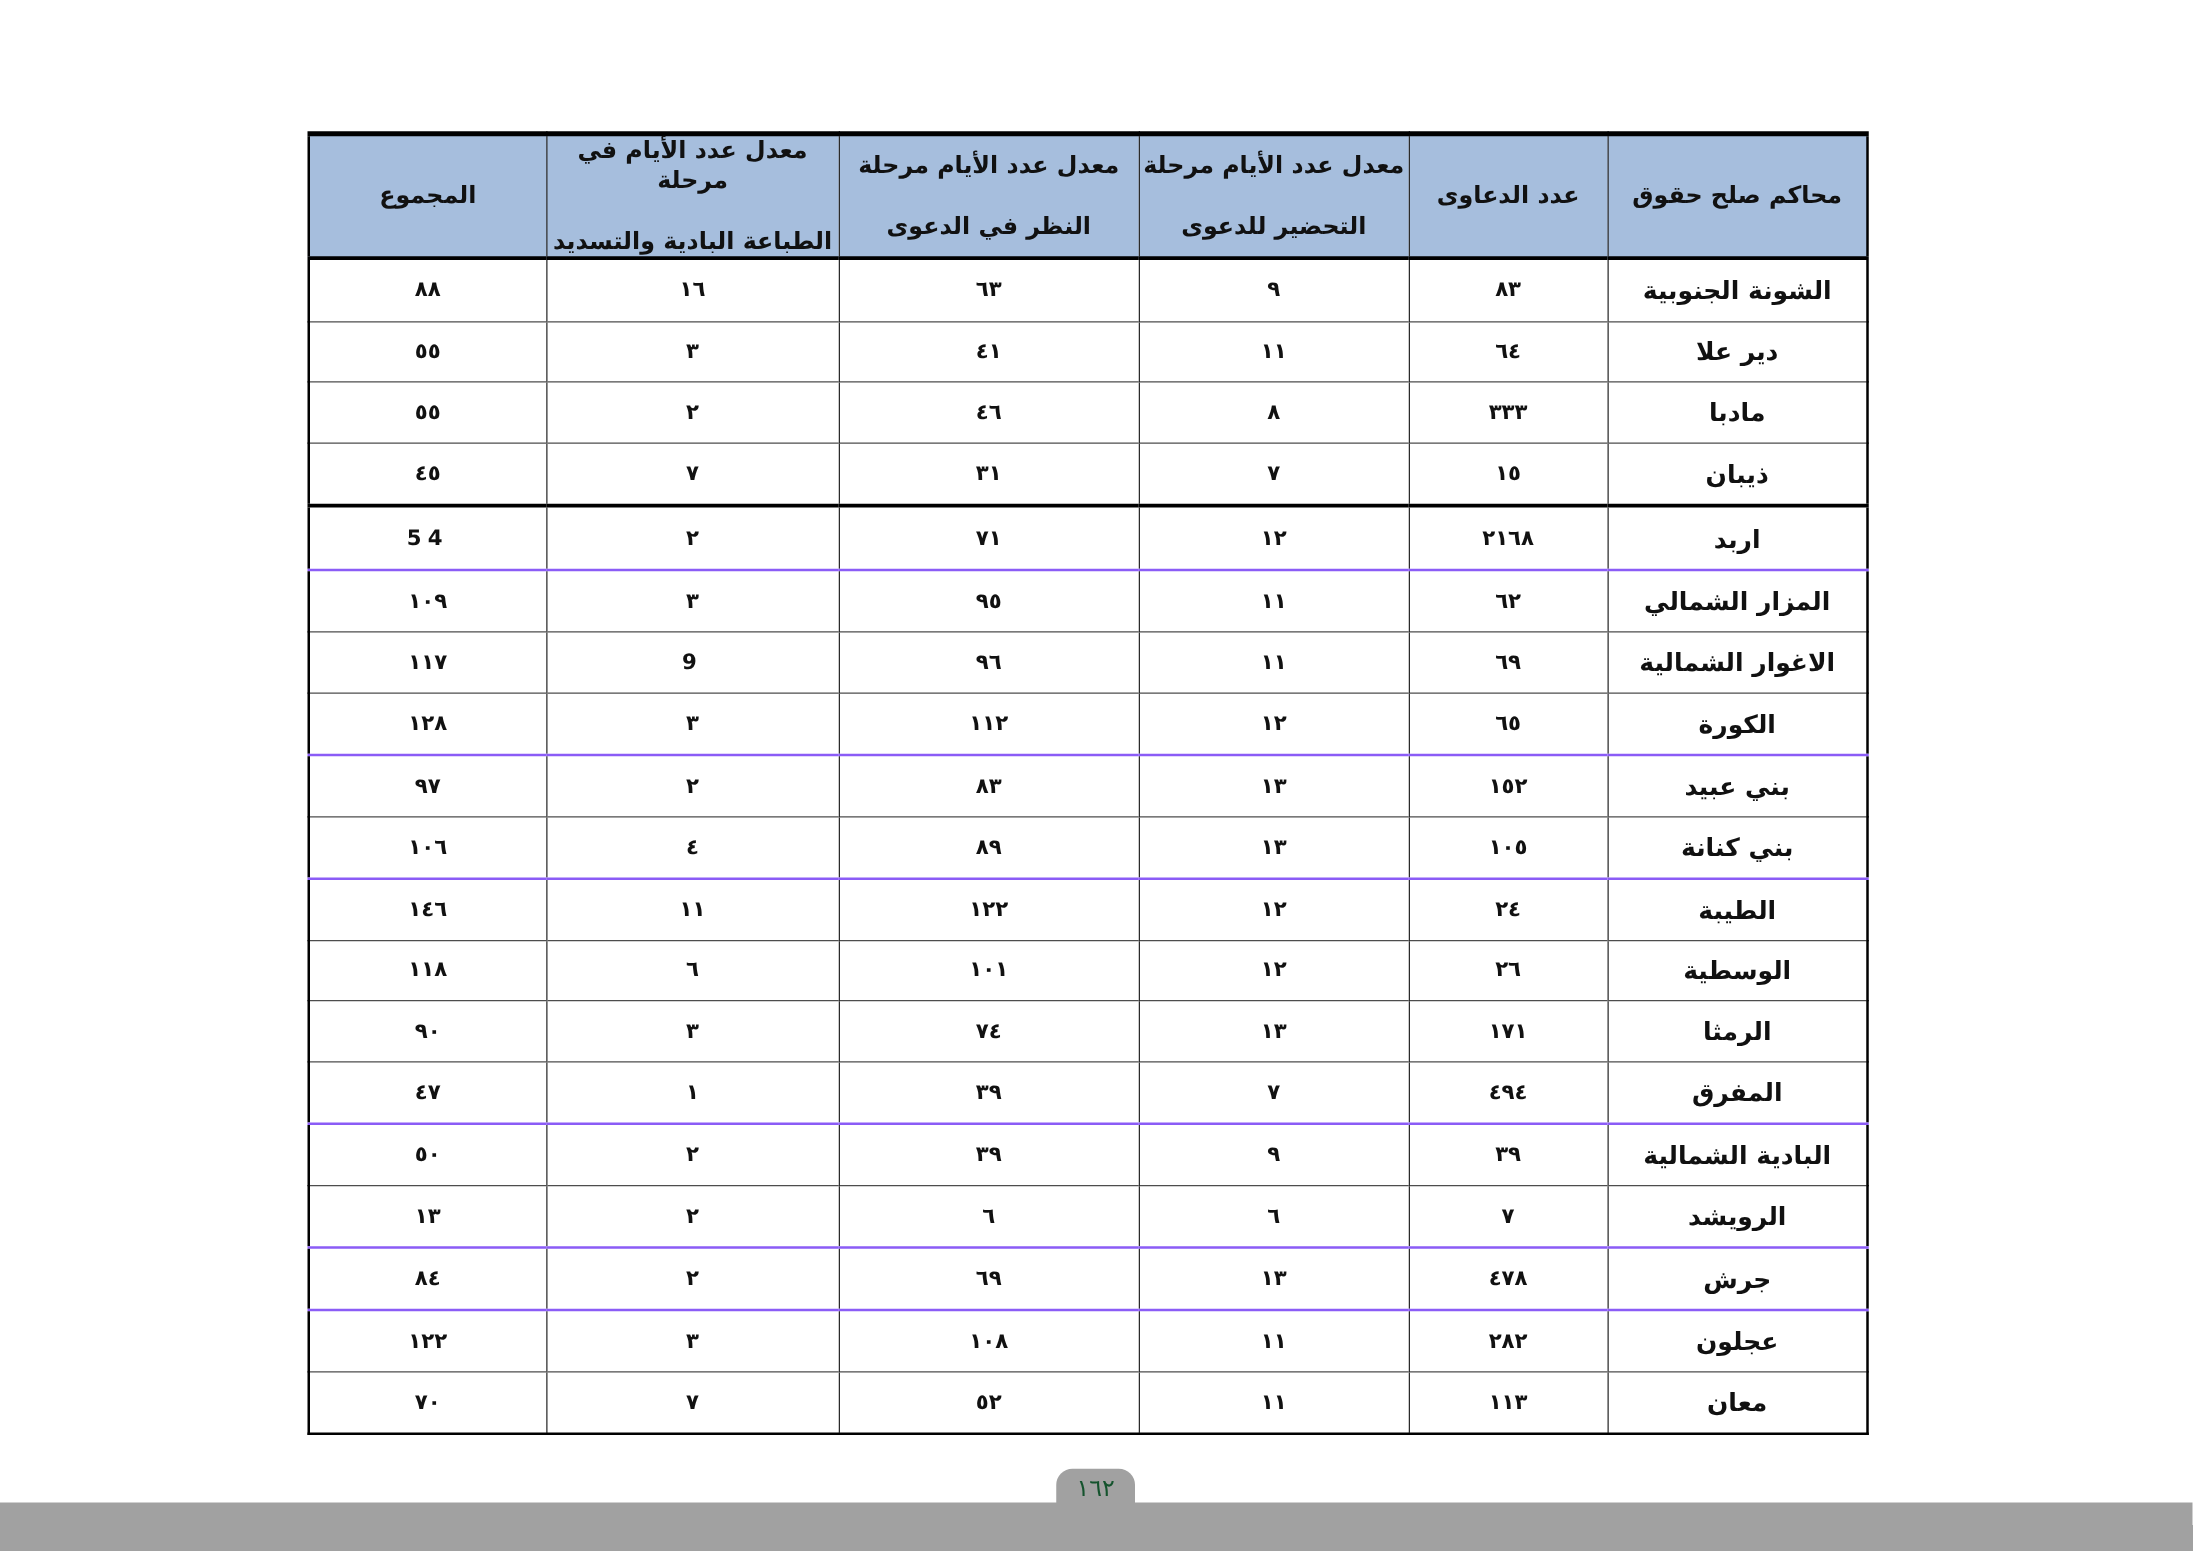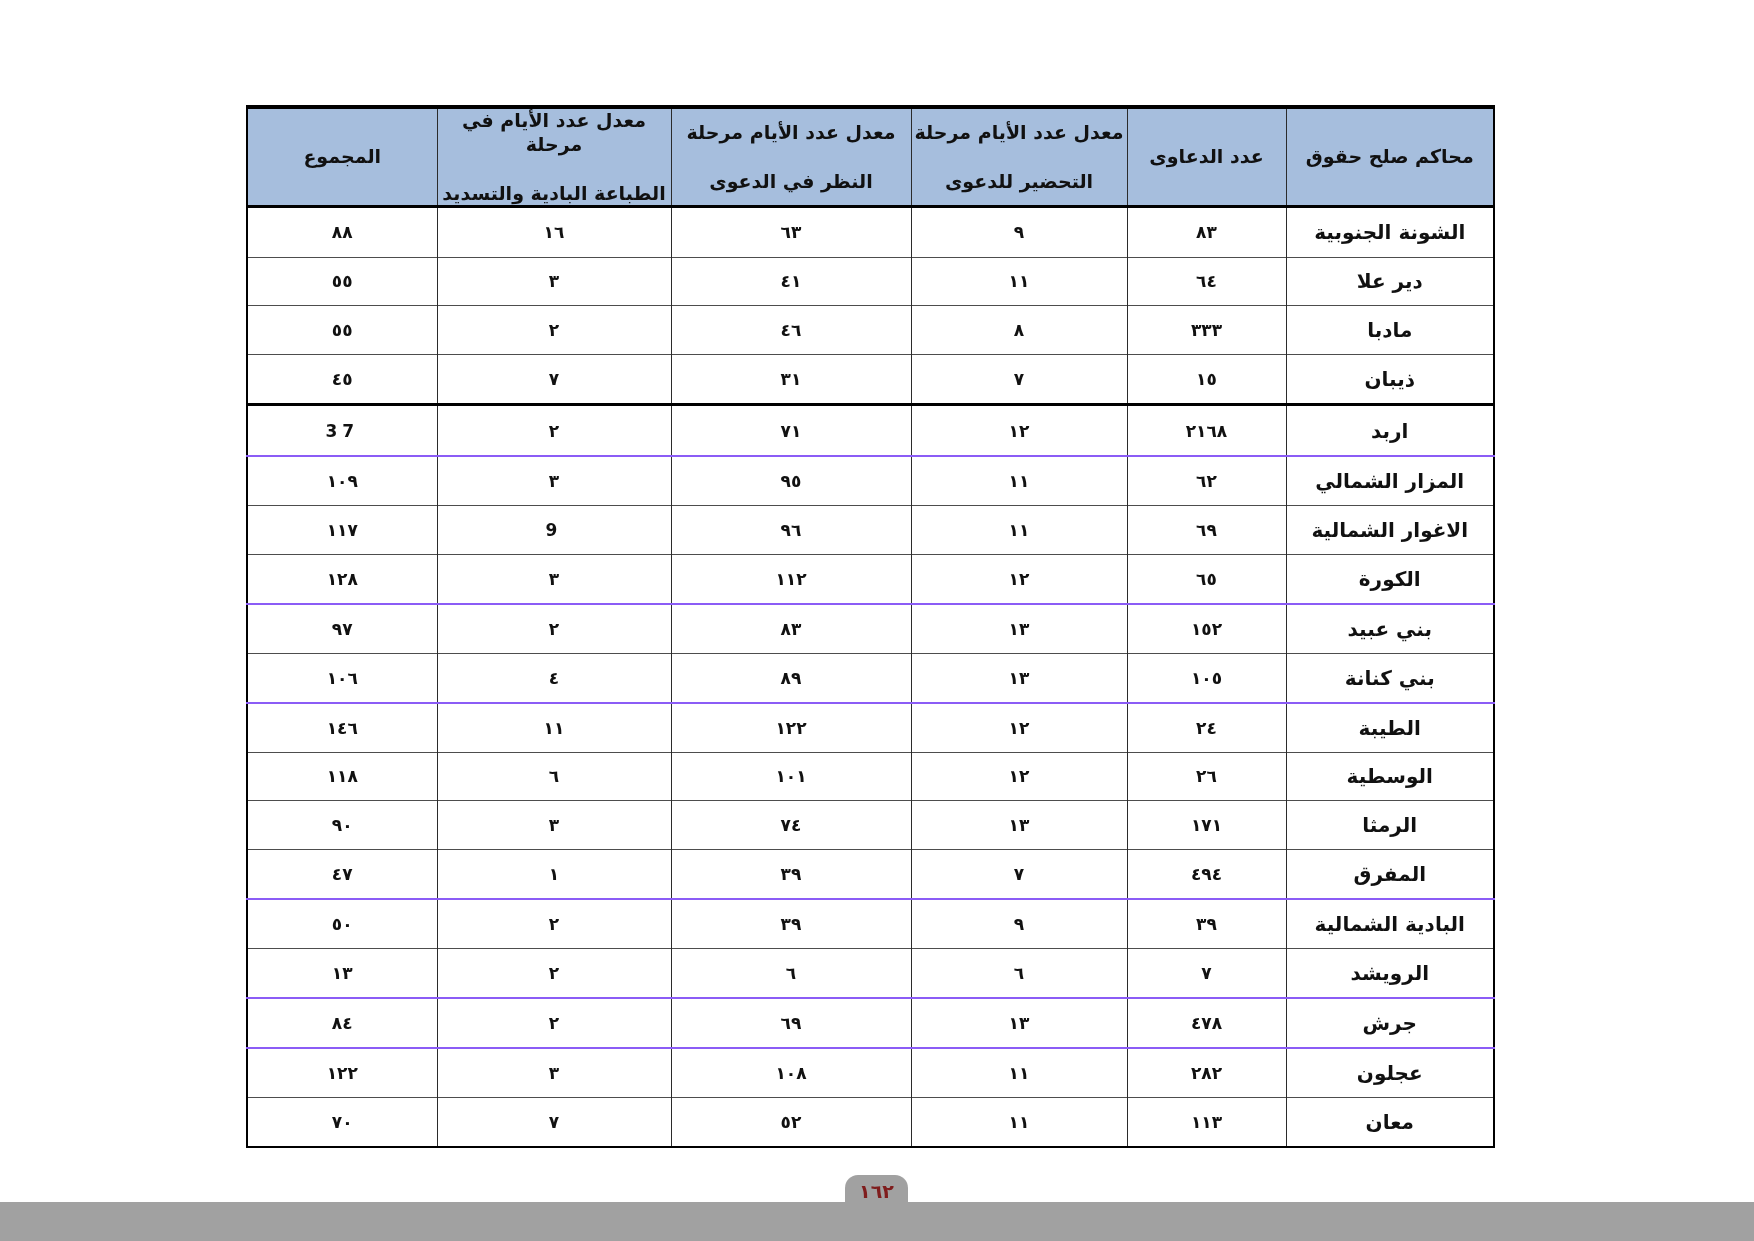--- a/index.html
+++ b/index.html
@@ -45,21 +45,21 @@
   .footer-bar{
     position:absolute;left:0;bottom:0;width:1754px;height:39px;
     background:#a1a1a1;
   }
   .page-badge{
     position:absolute;left:845px;top:1175px;width:63px;height:66px;
     background:#a1a1a1;border-radius:13px 13px 0 0;
     display:flex;align-items:flex-start;justify-content:center;
   }
   .page-badge span{
-    color:#7f1d1d;font-size:19px;font-weight:bold;letter-spacing:3px;
+    color:#14532d;font-size:19px;font-weight:normal;letter-spacing:3px;
     margin-top:5px;
   }
 </style>
 </head>
 <body>
 
 <div class="page">
 
   <div class="table-wrap">
     <table class="courts">
@@ -140,21 +140,21 @@
             <td>٣١</td>
             <td>٧</td>
             <td>٤٥</td>
           </tr>
           <tr class="sep-black">
             <td class="court">اربد</td>
             <td>٢١٦٨</td>
             <td>١٢</td>
             <td>٧١</td>
             <td>٢</td>
-            <td>37</td>
+            <td>54</td>
           </tr>
           <tr class="sep-gray">
             <td class="court">المزار الشمالي</td>
             <td>٦٢</td>
             <td>١١</td>
             <td>٩٥</td>
             <td>٣</td>
             <td>١٠٩</td>
           </tr>
           <tr>

